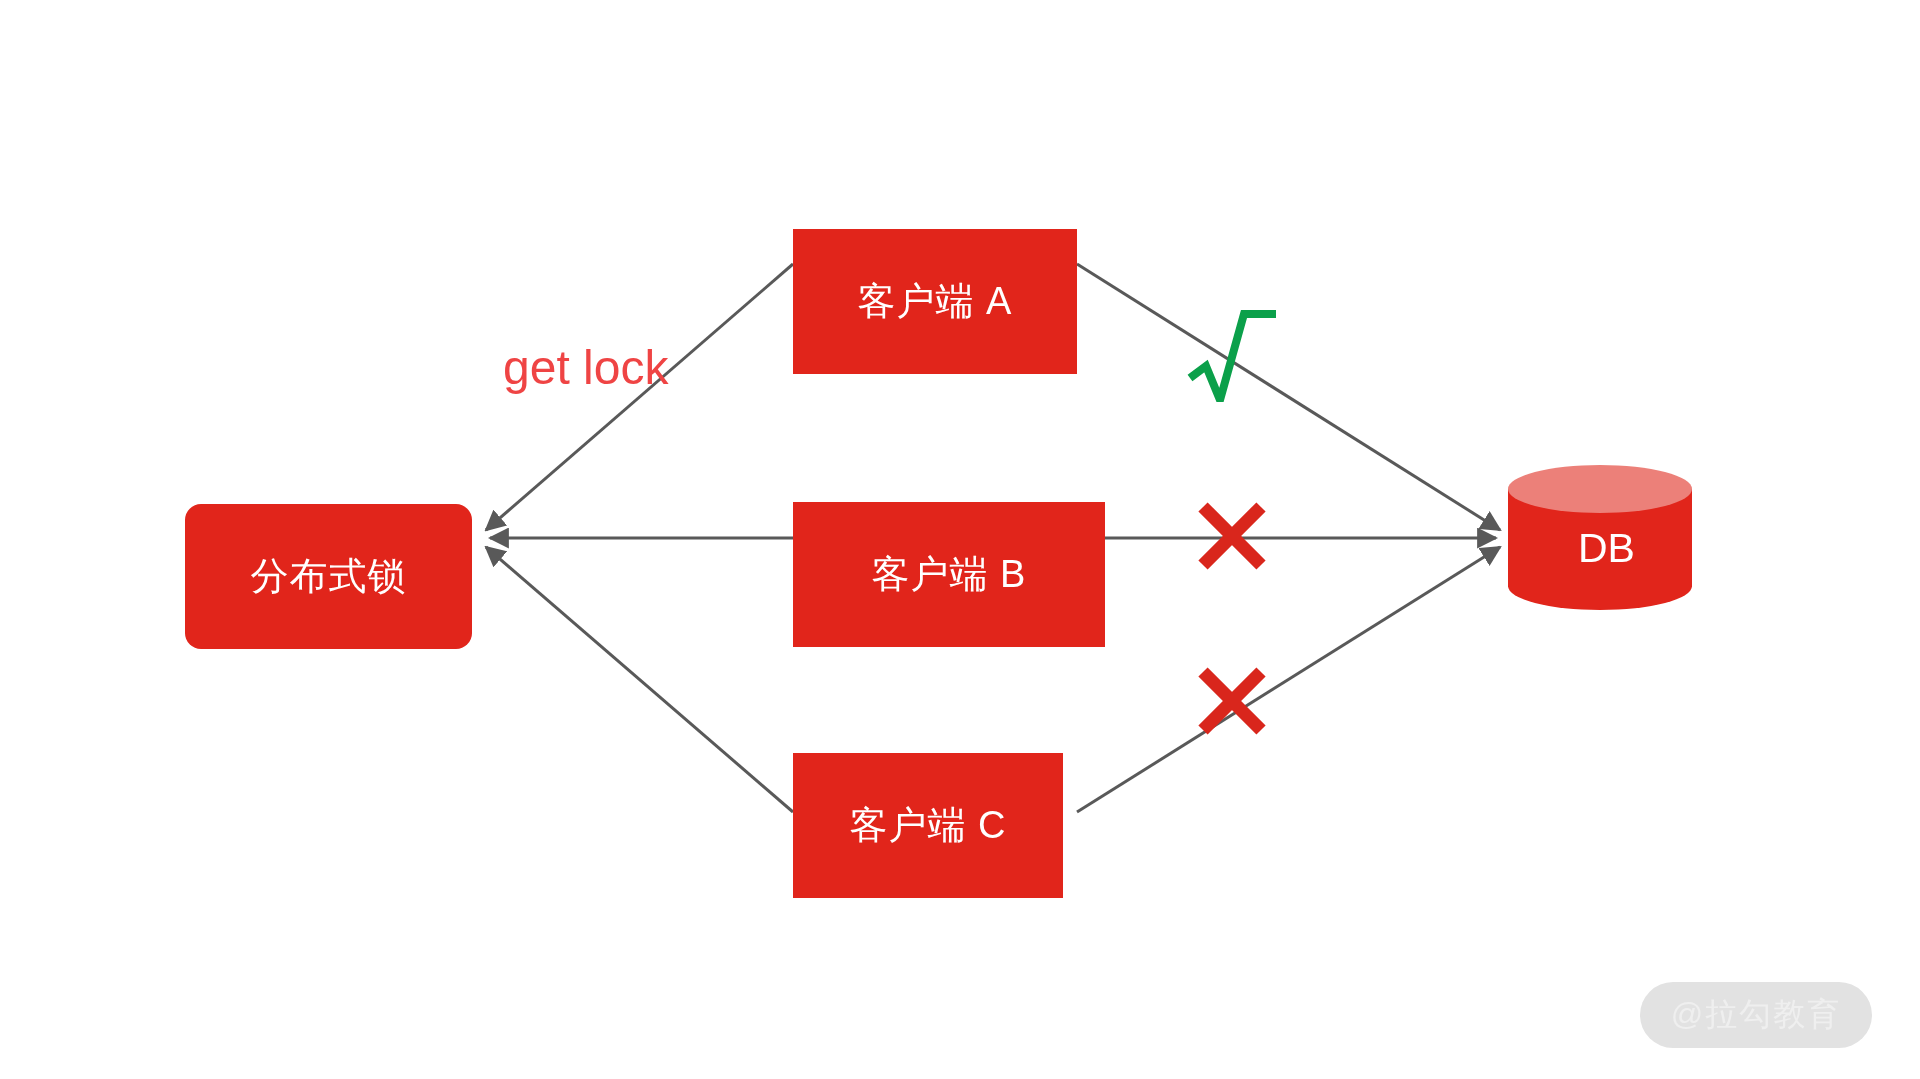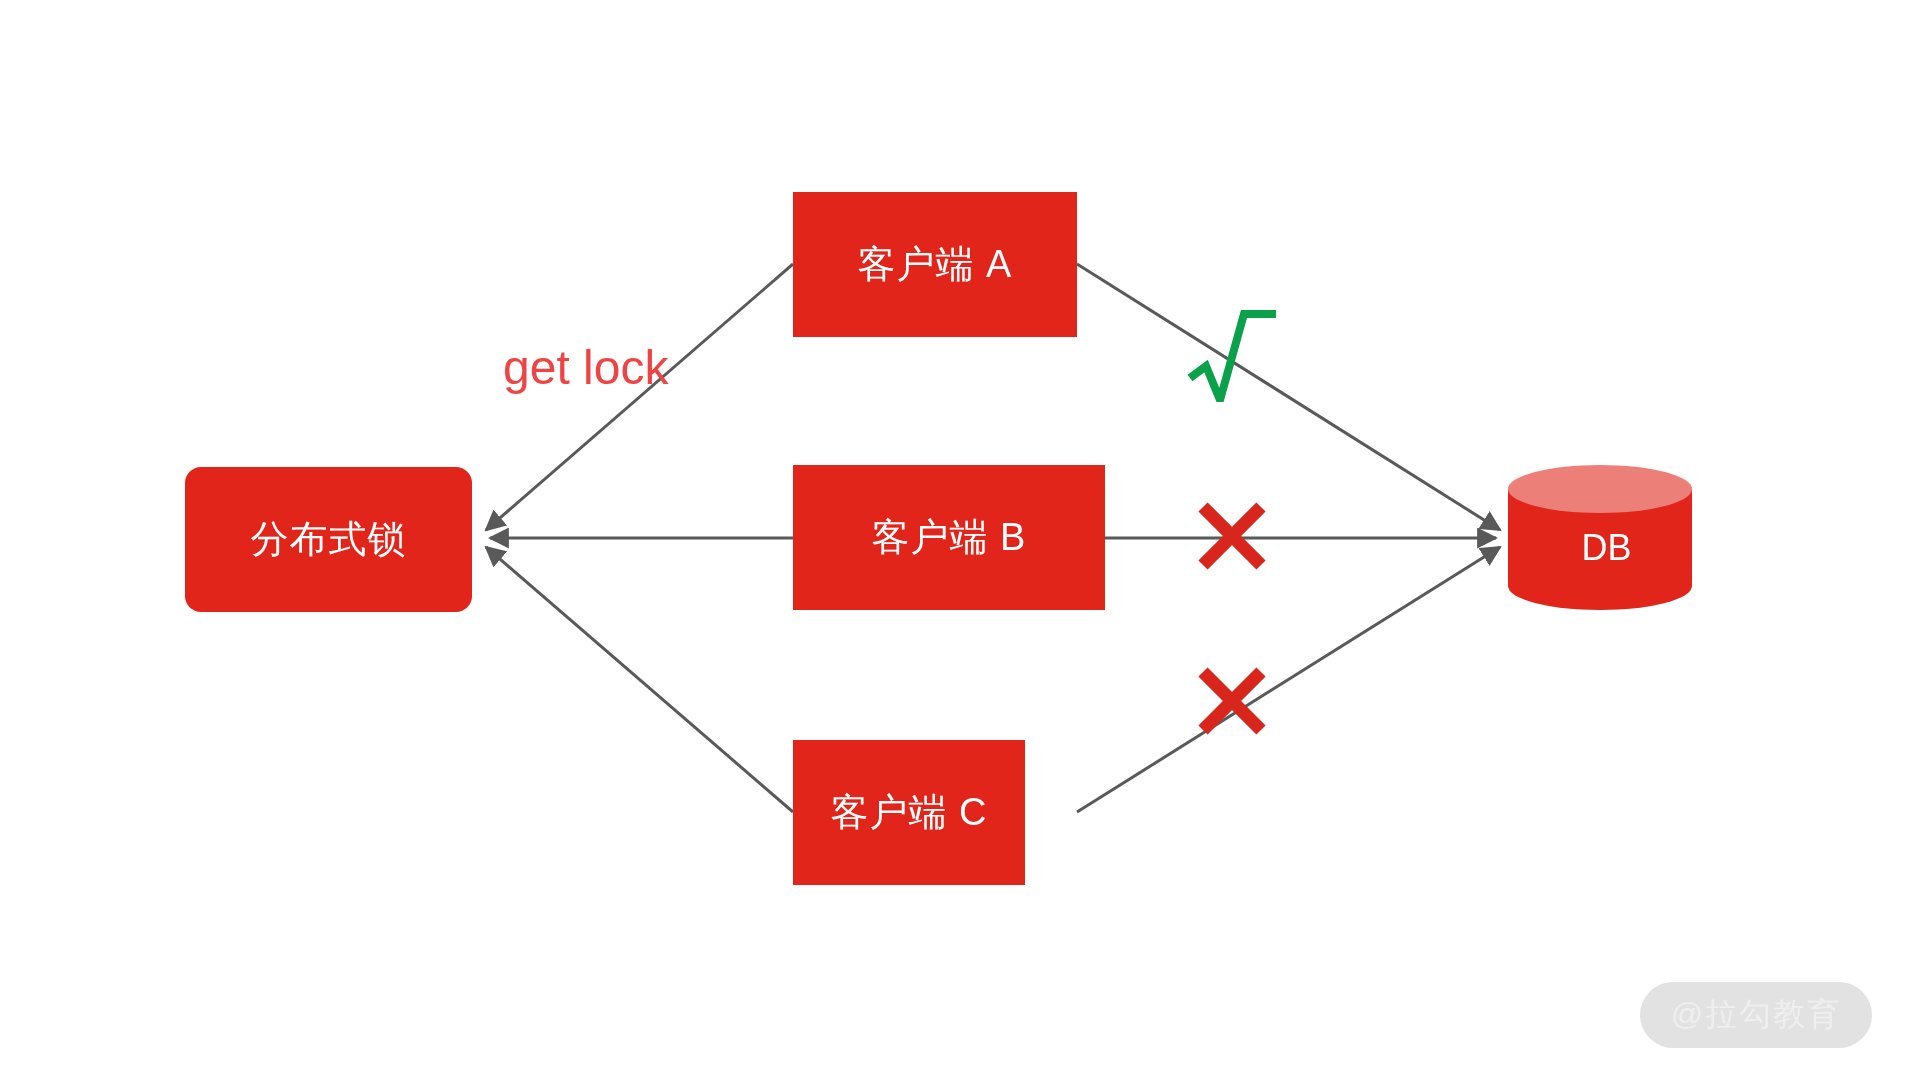--- a/index.html
+++ b/index.html
@@ -30,25 +30,26 @@
     background: #E1251B;
     display: flex;
     align-items: center;
     justify-content: center;
     color: #ffffff;
     font-size: 38px;
     font-weight: 400;
     letter-spacing: 1px;
     box-sizing: border-box;
     z-index: 3;
+    margin-top: 37px;
   }
   #node-lock  { left: 185px; top: 467px; width: 287px; height: 145px; border-radius: 16px; }
   #node-a     { left: 793px; top: 192px; width: 284px; height: 145px; }
   #node-b     { left: 793px; top: 465px; width: 312px; height: 145px; }
-  #node-c     { left: 793px; top: 740px; width: 232px; height: 145px; text-align: right; }
+  #node-c     { left: 793px; top: 716px; width: 270px; height: 145px; text-align: right; }
 
   #node-db {
     position: absolute;
     left: 1508px;
     top: 465px;
     width: 184px;
     height: 145px;
     z-index: 3;
   }
   #node-db .cyl-body {
@@ -80,21 +81,21 @@
   #node-db .cyl-label {
     position: absolute;
     left: 0;
     top: 34px;
     width: 197px;
     height: 98px;
     display: flex;
     align-items: center;
     justify-content: center;
     color: #ffffff;
-    font-size: 36px;
+    font-size: 41px;
     z-index: 2;
     text-align: center;
   }
 
   .edge-label {
     position: absolute;
     color: #ef4444;
     font-size: 48px;
     white-space: nowrap;
     z-index: 4;

